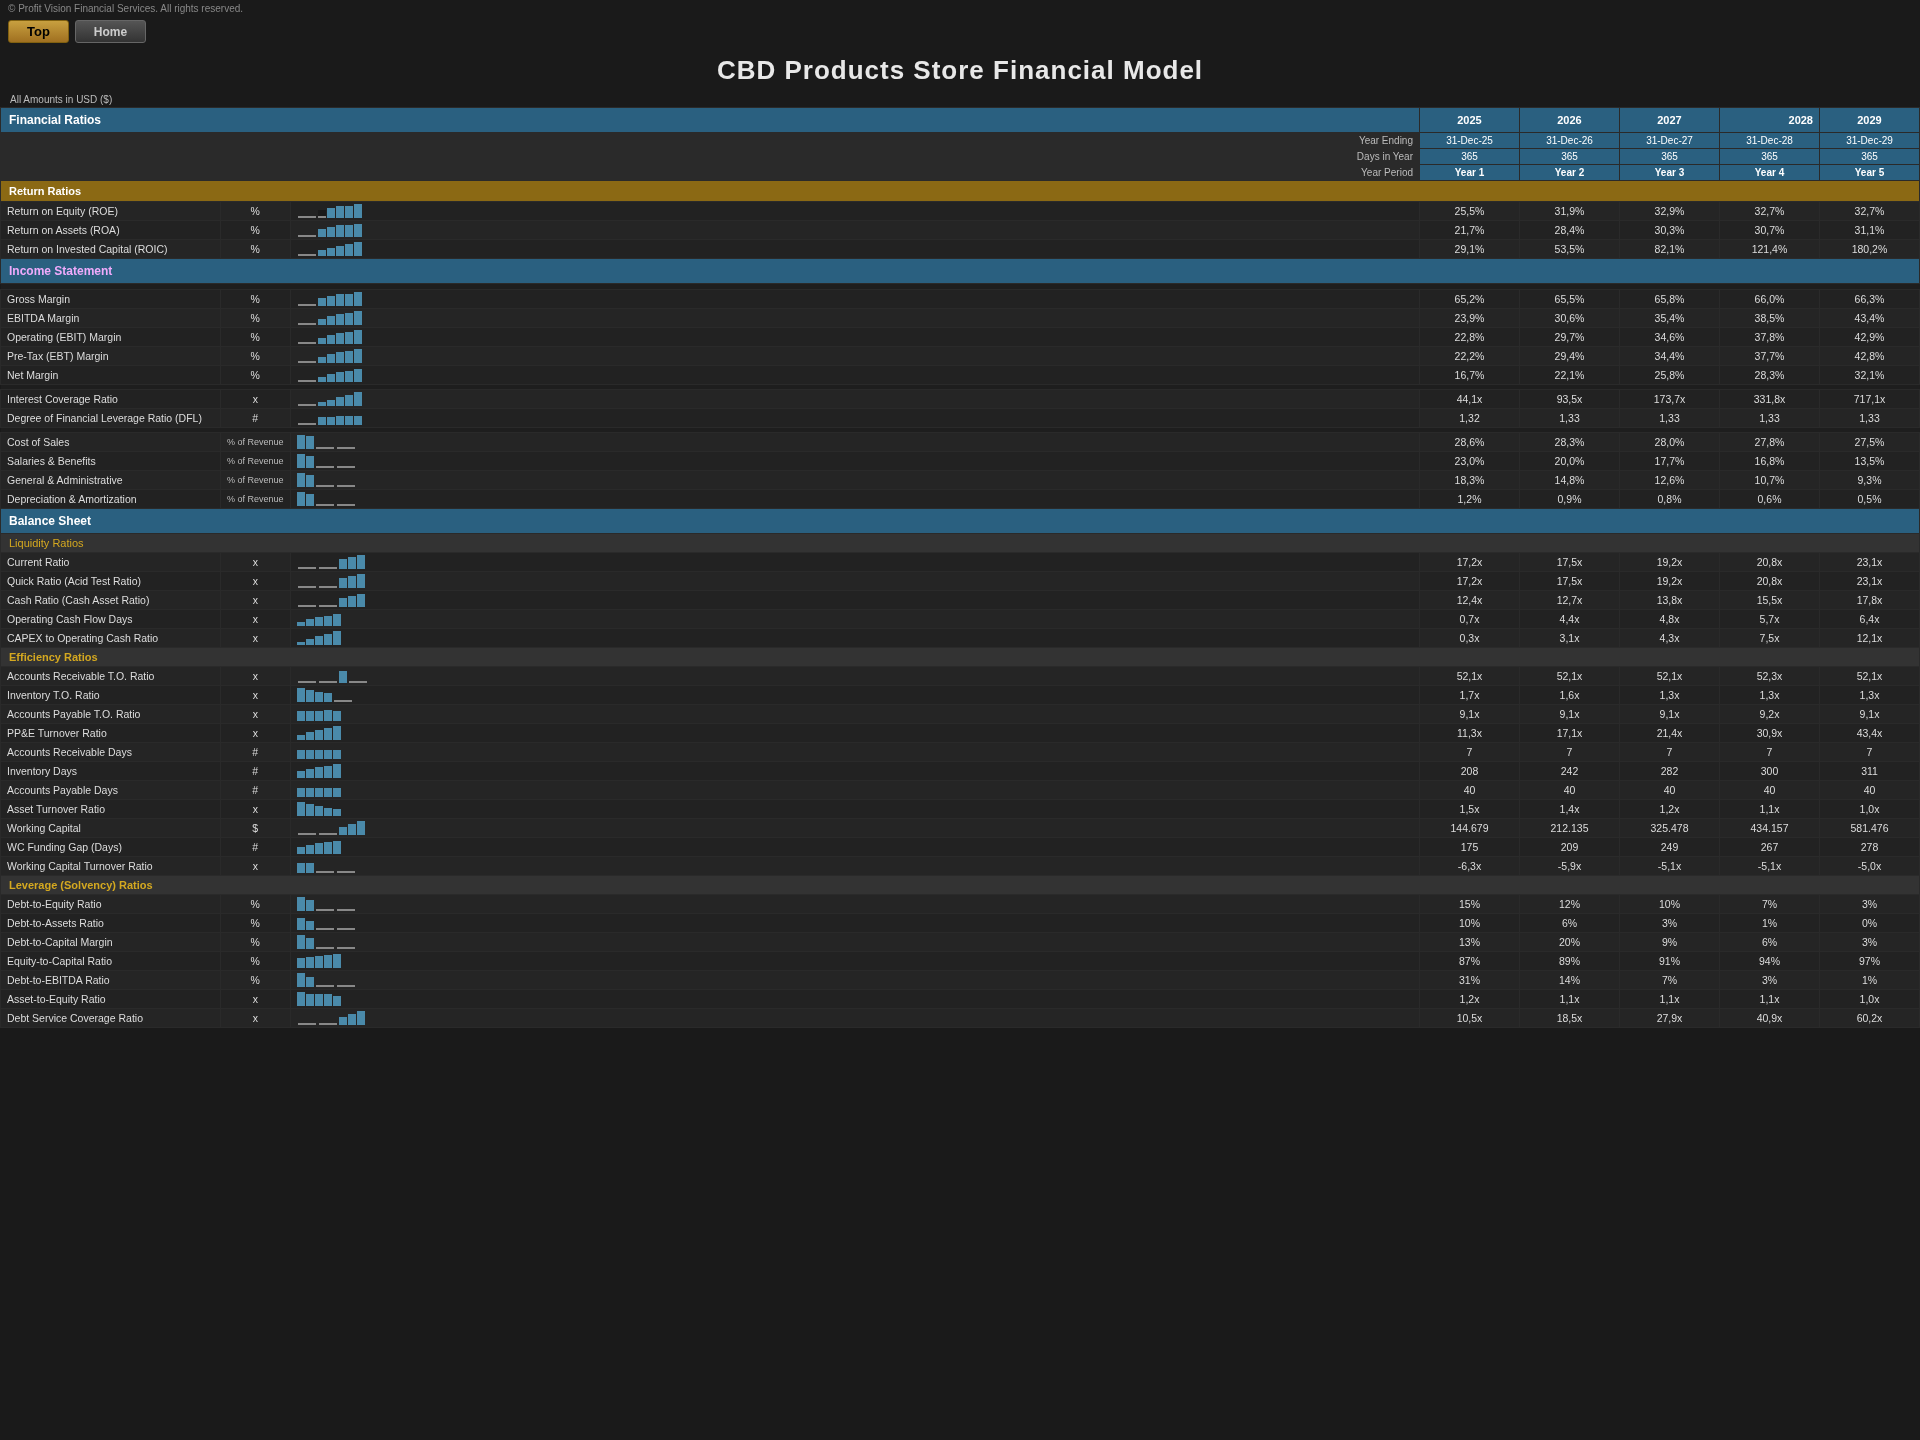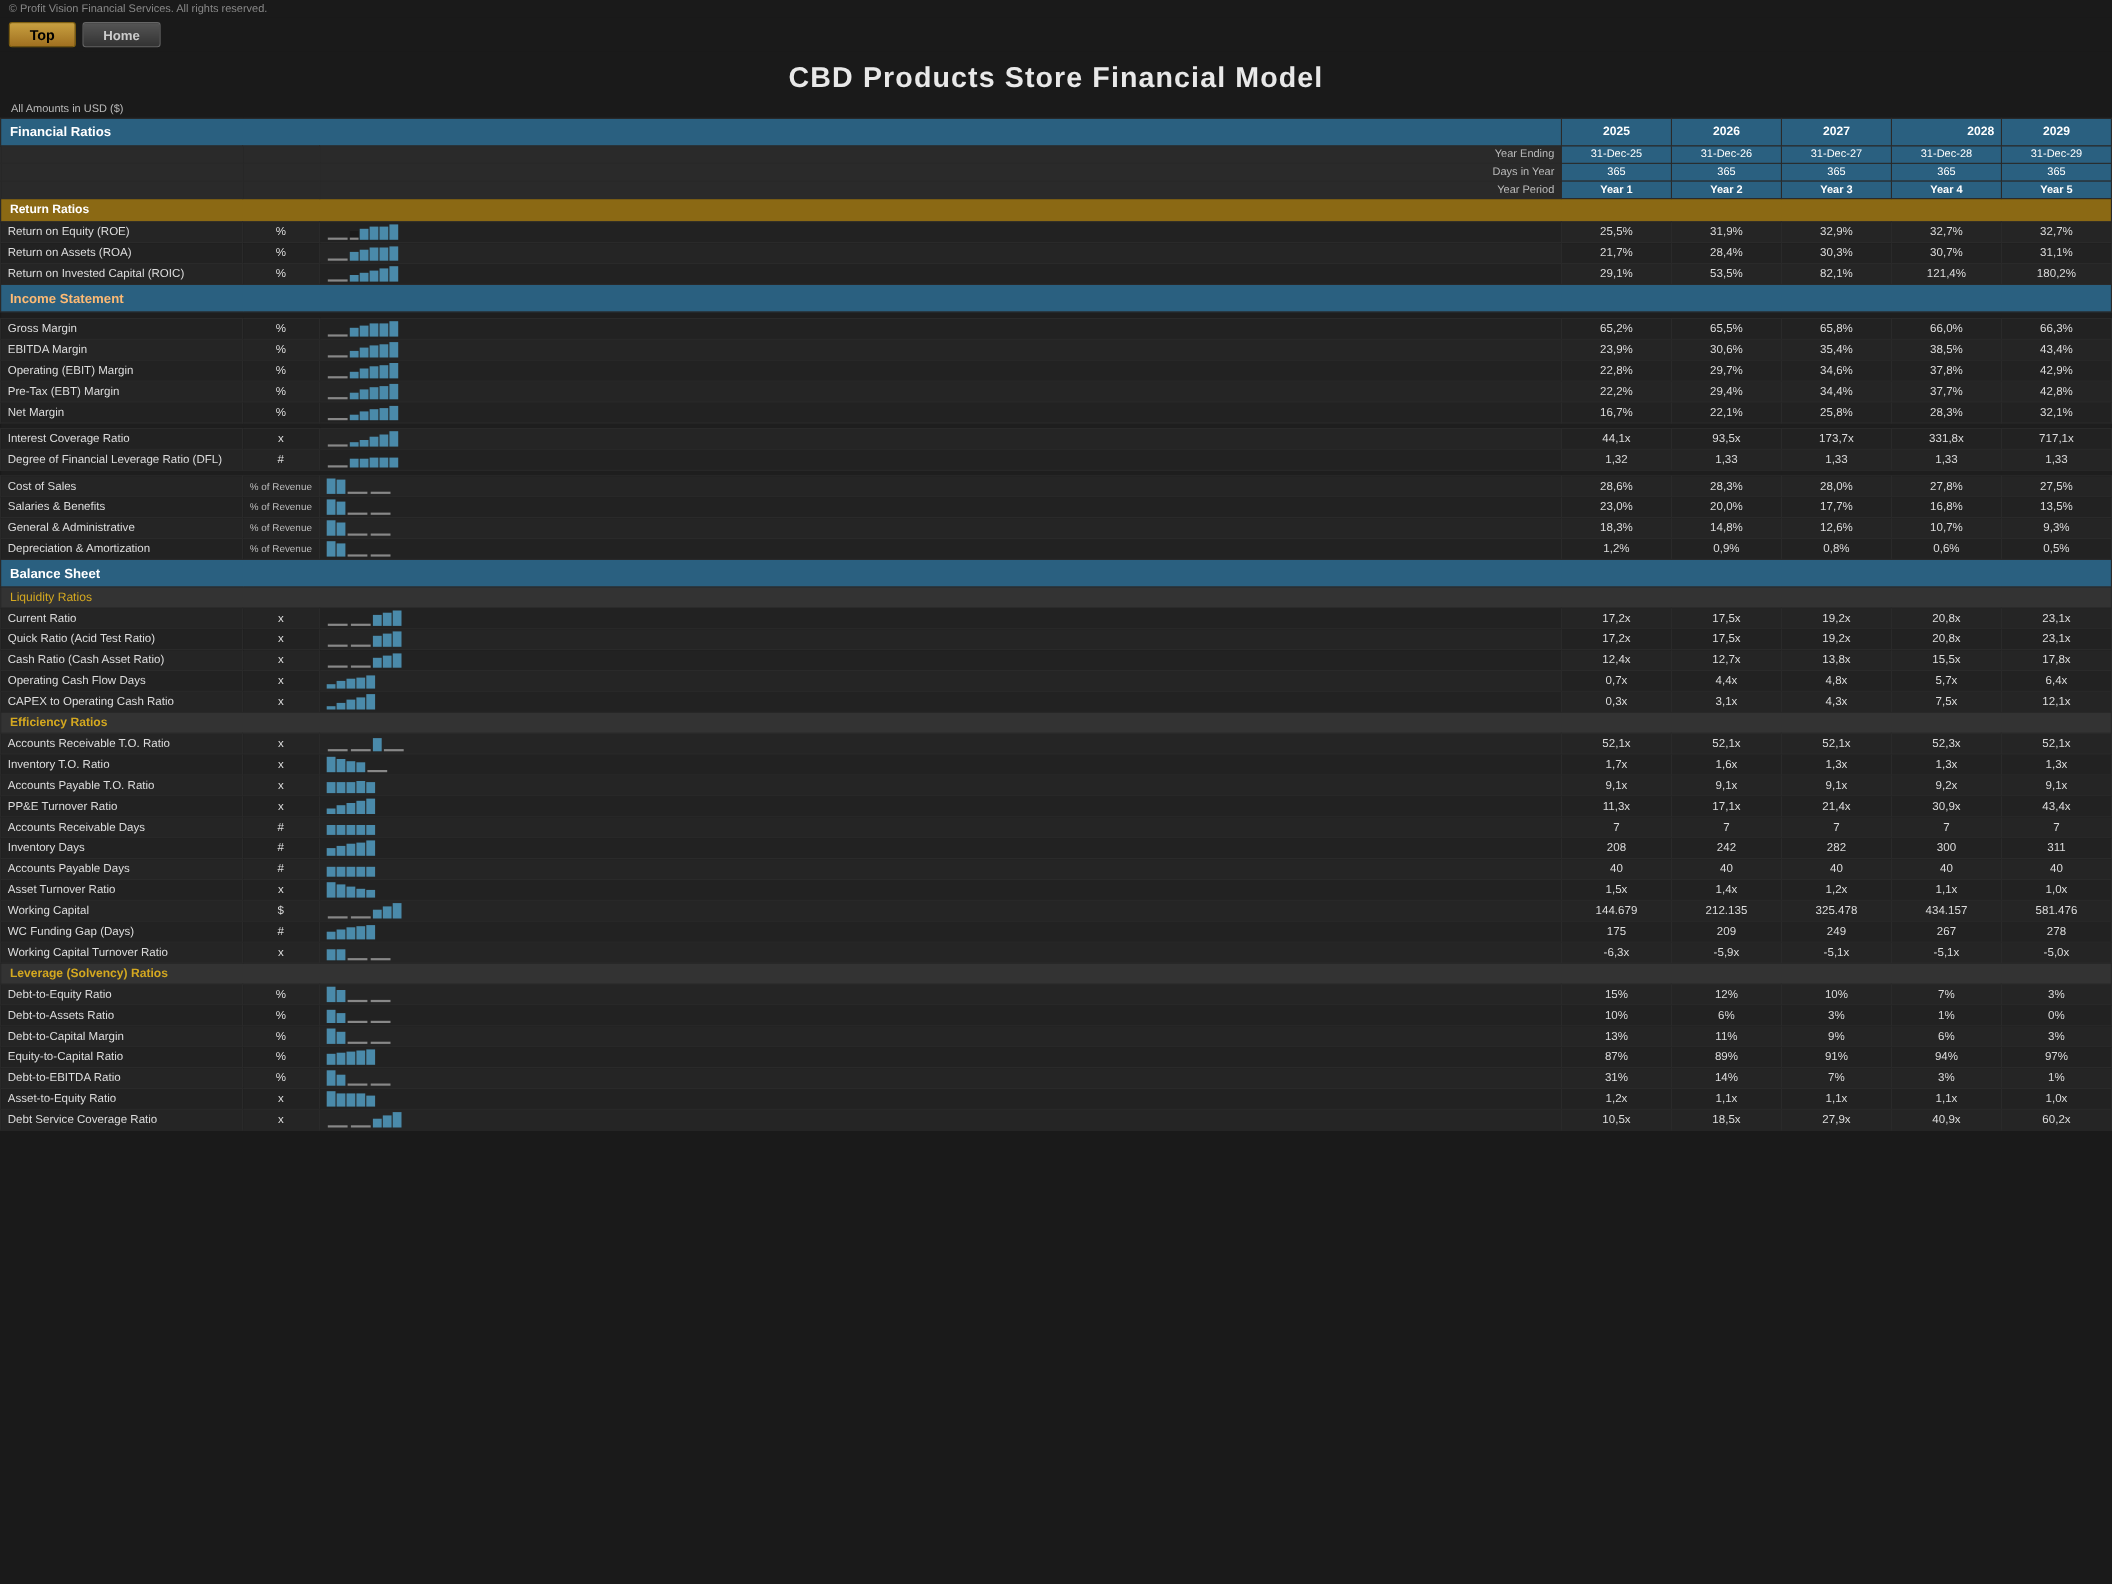--- a/index.html
+++ b/index.html
@@ -198,21 +198,21 @@
       </div>
     </td>
     <td class="val-col">29,1%</td>
     <td class="val-col">53,5%</td>
     <td class="val-col">82,1%</td>
     <td class="val-col">121,4%</td>
     <td class="val-col">180,2%</td>
   </tr>
 
   <tr>
-    <td colspan="8" style="background:#2a6080; color:#fdba74; font-weight:bold; font-size:12px; padding:5px 8px;">Income Statement</td>
+    <td colspan="8" style="background:#2a6080; color:#f0abfc; font-weight:bold; font-size:12px; padding:5px 8px;">Income Statement</td>
   </tr>
   <tr class="empty-row">
         <td colspan="8" style="background:#1e1e1e; height:6px; border:none;"></td>
       </tr>
 
   <tr class="data-row">
     <td class="label-col">Gross Margin</td>
     <td class="unit-col">%</td>
     <td style="background:#222;">
       <div class="mini-chart">
@@ -766,21 +766,21 @@
     <td class="unit-col">%</td>
     <td style="background:#252525;">
       <div class="mini-chart">
         <span class="bar" style="height:14px;"></span>
         <span class="bar" style="height:11px;"></span>
         <span class="dash-line"></span>
         <span class="dash-line"></span>
       </div>
     </td>
     <td class="val-col">13%</td>
-    <td class="val-col">11%</td>
+    <td class="val-col">20%</td>
     <td class="val-col">9%</td>
     <td class="val-col">6%</td>
     <td class="val-col">3%</td>
   </tr>
   <tr class="data-row">
     <td class="label-col">Equity-to-Capital Ratio</td>
     <td class="unit-col">%</td>
     <td style="background:#222;">
       <div class="mini-chart">
         <span class="bar" style="height:10px;"></span>

